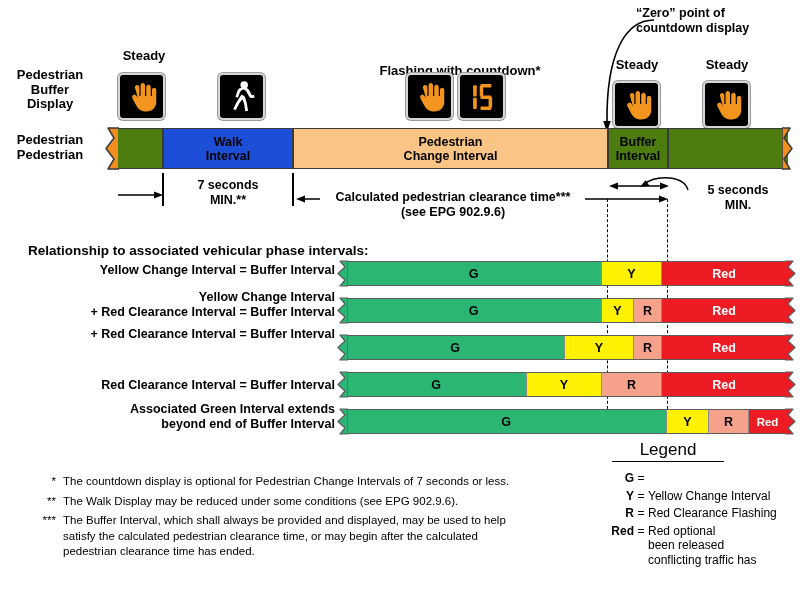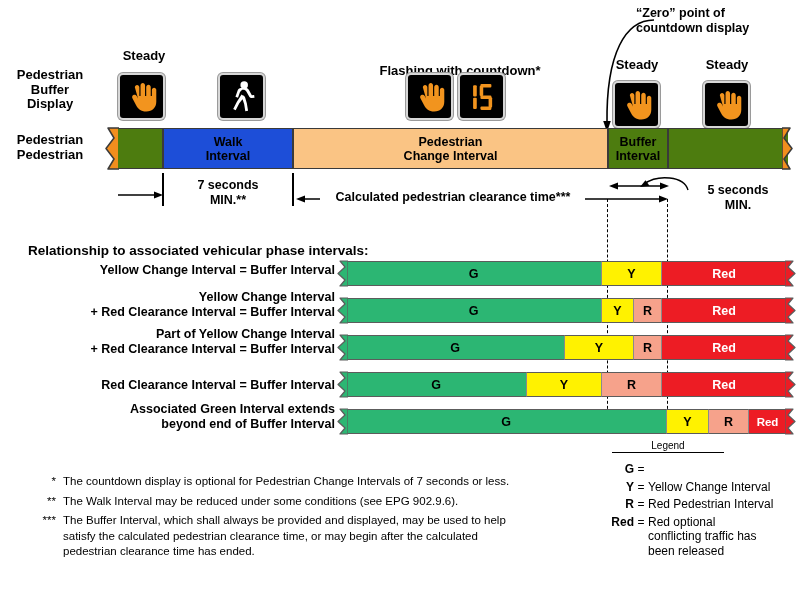--- a/index.html
+++ b/index.html
@@ -61,21 +61,21 @@
   .red{background:#ED1C24;}
 
   
   #footnotes{position:absolute;left:30px;top:474px;width:540px;}
   .fn{position:relative;font-size:11.5px;line-height:15.5px;margin-bottom:4px;}
   .fn .mk{position:absolute;left:0;width:26px;text-align:right;}
   .fn .bd{margin-left:33px;}
 
   
   #legend{position:absolute;left:600px;top:440px;width:200px;}
-  #legend-title{font-size:10px;text-align:center;width:112px;margin:0 0 9px 12px;
+  #legend-title{font-size:17px;text-align:center;width:112px;margin:0 0 9px 12px;
                 border-bottom:1.3px solid #000;padding-bottom:1px;}
   .lrow{display:flex;font-size:12px;line-height:14.5px;margin-bottom:3px;}
   .lkey{width:34px;text-align:right;font-weight:bold;flex:0 0 34px;}
   .leq{width:14px;text-align:center;flex:0 0 14px;}
   .lval{flex:1;}
 </style>
 </head>
 <body>
 
 <div class="abs rowlabel" style="left:0px;top:68px;width:100px;">
@@ -209,20 +209,21 @@
   <div>MIN.**</div>
 </div>
 
 <svg class="abs" style="left:296px;top:194px;" width="26" height="10" viewBox="0 0 26 10">
   <line x1="24" y1="5" x2="4" y2="5" stroke="#000" stroke-width="1.5"></line>
   <path d="M0 5 L9 1.6 L9 8.4 Z" fill="#000"></path>
 </svg>
 
 <div class="dimtxt" style="left:318px;top:190px;width:270px;text-align:center;">
   <div>Calculated pedestrian clearance time***</div>
+  <div>(see EPG 902.9.6)</div>
 </div>
 
 <svg class="abs" style="left:585px;top:194px;" width="84" height="10" viewBox="0 0 84 10">
   <line x1="0" y1="5" x2="80" y2="5" stroke="#000" stroke-width="1.5"></line>
   <path d="M83 5 L74 1.6 L74 8.4 Z" fill="#000"></path>
 </svg>
 
 <svg class="abs" style="left:609px;top:181px;" width="60" height="10" viewBox="0 0 60 10">
   <line x1="4" y1="5" x2="56" y2="5" stroke="#000" stroke-width="1.5"></line>
   <path d="M0 5 L9 1.6 L9 8.4 Z" fill="#000"></path>
@@ -270,21 +271,20 @@
   <div class="bseg red" style="left:315px;width:125px;color:#fff;">Red</div>
 </div>
 <svg class="abs" style="left:337px;top:297px;" width="11" height="27" viewBox="0 0 11 27">
   <path d="M11 1 L3 1 L8 7 L1 13.5 L8 20 L3 26 L11 26 Z" fill="#2CB673" stroke="#5c5c5c" stroke-width="1.2" stroke-linejoin="round"></path>
 </svg>
 <svg class="abs" style="left:785px;top:297px;" width="11" height="27" viewBox="0 0 11 27">
   <path d="M0 1 L8 1 L3 7 L10 13.5 L3 20 L8 26 L0 26 Z" fill="#ED1C24" stroke="#5c5c5c" stroke-width="1.2" stroke-linejoin="round"></path>
 </svg>
 
 <div class="barlabel" style="left:60px;top:327px;width:275px;">
-  <div>Part of Yellow Change Interval</div>
   <div>+ Red Clearance Interval = Buffer Interval</div>
 </div>
 <div class="bar" style="left:346px;top:335px;width:440px;">
   <div class="bseg g" style="left:0px;width:218px;">G</div>
   <div class="bseg y" style="left:218px;width:69px;">Y</div>
   <div class="bseg r" style="left:287px;width:28px;">R</div>
   <div class="bseg red" style="left:315px;width:125px;color:#fff;">Red</div>
 </div>
 <svg class="abs" style="left:337px;top:334px;" width="11" height="27" viewBox="0 0 11 27">
   <path d="M11 1 L3 1 L8 7 L1 13.5 L8 20 L3 26 L11 26 Z" fill="#2CB673" stroke="#5c5c5c" stroke-width="1.2" stroke-linejoin="round"></path>
@@ -329,21 +329,21 @@
 <div id="footnotes">
   <div class="fn">
     <span class="mk">*</span>
     <div class="bd">
       <div>The countdown display is optional for Pedestrian Change Intervals of 7 seconds or less.</div>
     </div>
   </div>
   <div class="fn">
     <span class="mk">**</span>
     <div class="bd">
-      <div>The Walk Interval may be reduced under some conditions (see EPG 902.9.6).</div>
+      <div>The Walk Display may be reduced under some conditions (see EPG 902.9.6).</div>
     </div>
   </div>
   <div class="fn">
     <span class="mk">***</span>
     <div class="bd">
       <div>The Buffer Interval, which shall always be provided and displayed, may be used to help</div>
       <div>satisfy the calculated pedestrian clearance time, or may begin after the calculated</div>
       <div>pedestrian clearance time has ended.</div>
     </div>
   </div>
@@ -361,25 +361,25 @@
     <span class="lkey">Y</span>
     <span class="leq">=</span>
     <span class="lval">
       <span style="display:block">Yellow Change Interval</span>
     </span>
   </div>
 
   <div class="lrow">
     <span class="lkey">R</span>
     <span class="leq">=</span>
-    <span class="lval">Red Pedestrian Interval</span>
+    <span class="lval">Red Clearance Flashing</span>
   </div>
 
   <div class="lrow">
     <span class="lkey">Red</span>
     <span class="leq">=</span>
     <span class="lval">
       <span style="display:block">Red optional</span>
+      <span style="display:block">been released</span>
       <span style="display:block">conflicting traffic has</span>
-      <span style="display:block">been released</span>
     </span>
   </div>
 </div>
 
 </body></html>

